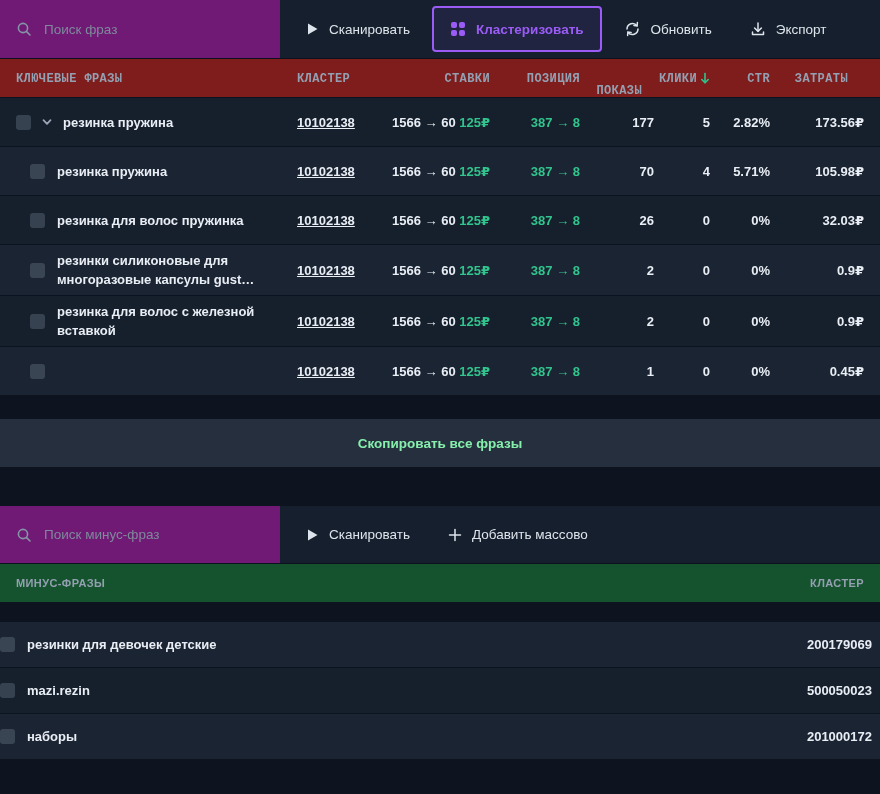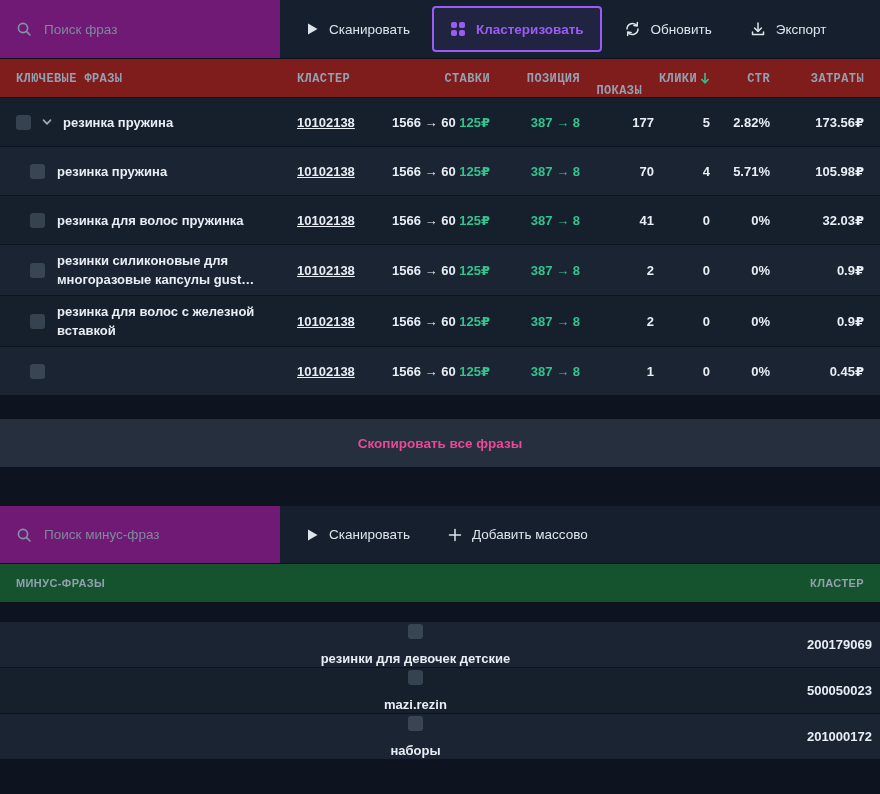--- a/index.html
+++ b/index.html
@@ -19,45 +19,45 @@
     color:#dde4ec;font-size:13.5px;font-family:inherit;cursor:pointer;white-space:nowrap;}
   .tb-btn.active{border:2px solid var(--purple);background:rgba(139,92,246,0.10);color:var(--purple);font-weight:600;}
   .icn{display:flex;align-items:center;}
   .tgrid{display:grid;grid-template-columns:280px 88px 136px 86px 72px 56px 64px 1fr;}
   .thead{background:#7f1d1d;height:38px;align-items:center;font-size:12px;font-weight:700;color:#94a0b1;letter-spacing:0.4px;font-family:Liberation Mono, monospace;}
   .thead .cell{display:flex;align-items:center;}
   .h0{padding-left:16px;}
   .h1{padding-left:17px;}
   .h2,.h3,.h4,.h5,.h6,.h7{justify-content:flex-end;text-align:right;}
   .h2{padding-right:14px;}.h3{padding-right:10px;}.h4{padding-right:20px;margin-top:25px;}
-  .h5{padding-right:8px;gap:3px;}.h6{padding-right:12px;}.h7{padding-right:16px;}
+  .h5{padding-right:8px;gap:3px;}.h6{padding-right:12px;}.h7{padding-right:32px;}
   .trow{align-items:center;border-top:1px solid #0c1320;min-height:49px;box-sizing:border-box;padding:6px 0;font-size:13px;font-weight:600;}
   .trow:nth-child(odd){background:#161f2c;}
   .trow:nth-child(even){background:#1b2432;}
   .c0{display:flex;align-items:center;gap:10px;padding-left:16px;padding-right:14px;line-height:19px;color:#e9eef5;}
   .trow.child .c0{padding-left:30px;gap:12px;}
   .c1{padding-left:17px;text-decoration:underline;}
   .c2,.c3,.c4,.c5,.c6,.c7{text-align:right;}
   .c2{padding-right:14px;}.c3{padding-right:10px;color:var(--green);}
   .c4{padding-right:8px;}.c5{padding-right:8px;}.c6{padding-right:12px;}.c7{padding-right:16px;}
   .green{color:var(--green);}
   .checkbox{width:15px;height:15px;border-radius:3px;background:rgba(124,139,158,0.32);flex:none;cursor:pointer;}
   .copy-bar{height:48px;margin-top:24px;background:#252f3e;display:flex;align-items:center;justify-content:center;
-    font-size:13.5px;font-weight:600;color:#ec4899;cursor:pointer;}
+    font-size:13.5px;font-weight:600;color:#86efac;cursor:pointer;}
   .toolbar.minus{margin-top:39px;height:57px;}
   .mhead{display:grid;grid-template-columns:1fr auto;background:#14532d;height:38px;align-items:center;
     font-size:11px;font-weight:700;color:#94a0b1;letter-spacing:0.4px;}
   .mh0{padding-left:16px;}
   .mh1{padding-right:16px;}
   #minus-rows{margin-top:19px;}
   .mrow{display:grid;grid-template-columns:1fr auto;min-height:45px;align-items:center;border-top:1px solid #0c1320;
     font-size:13px;font-weight:600;}
   .mrow:nth-child(odd){background:#1b2432;}
   .mrow:nth-child(even){background:#161f2c;}
-  .m0{display:flex;align-items:center;gap:12px;padding-left:24px;flex-direction:column;}
+  .m0{display:flex;align-items:flex-end;gap:12px;padding-left:0;}
   .m1{padding-right:8px;color:#e9eef5;}
 </style>
 </head>
 <body>
 
 <div>
   <div class="toolbar">
     <div class="search">
       <span class="icn">
         <svg width="16" height="16" viewBox="0 0 16 16" fill="none" stroke="#8493a5" stroke-width="1.6" stroke-linecap="round">
@@ -175,21 +175,21 @@
         <div class="c7">105.98₽</div>
       </div>
       <div class="trow tgrid child">
         <div class="c0">
           <span class="checkbox"></span>
           <span>резинка для волос пружинка</span>
         </div>
         <div class="c1">10102138</div>
         <div class="c2"><span>1566 → 60 </span><span class="green">125₽</span></div>
         <div class="c3">387 → 8</div>
-        <div class="c4">41</div>
+        <div class="c4">26</div>
         <div class="c5">0</div>
         <div class="c6">0%</div>
         <div class="c7">32.03₽</div>
       </div>
       <div class="trow tgrid child">
         <div class="c0">
           <span class="checkbox"></span>
           <span>резинки силиконовые для многоразовые капсулы gust…</span>
         </div>
         <div class="c1">10102138</div>

